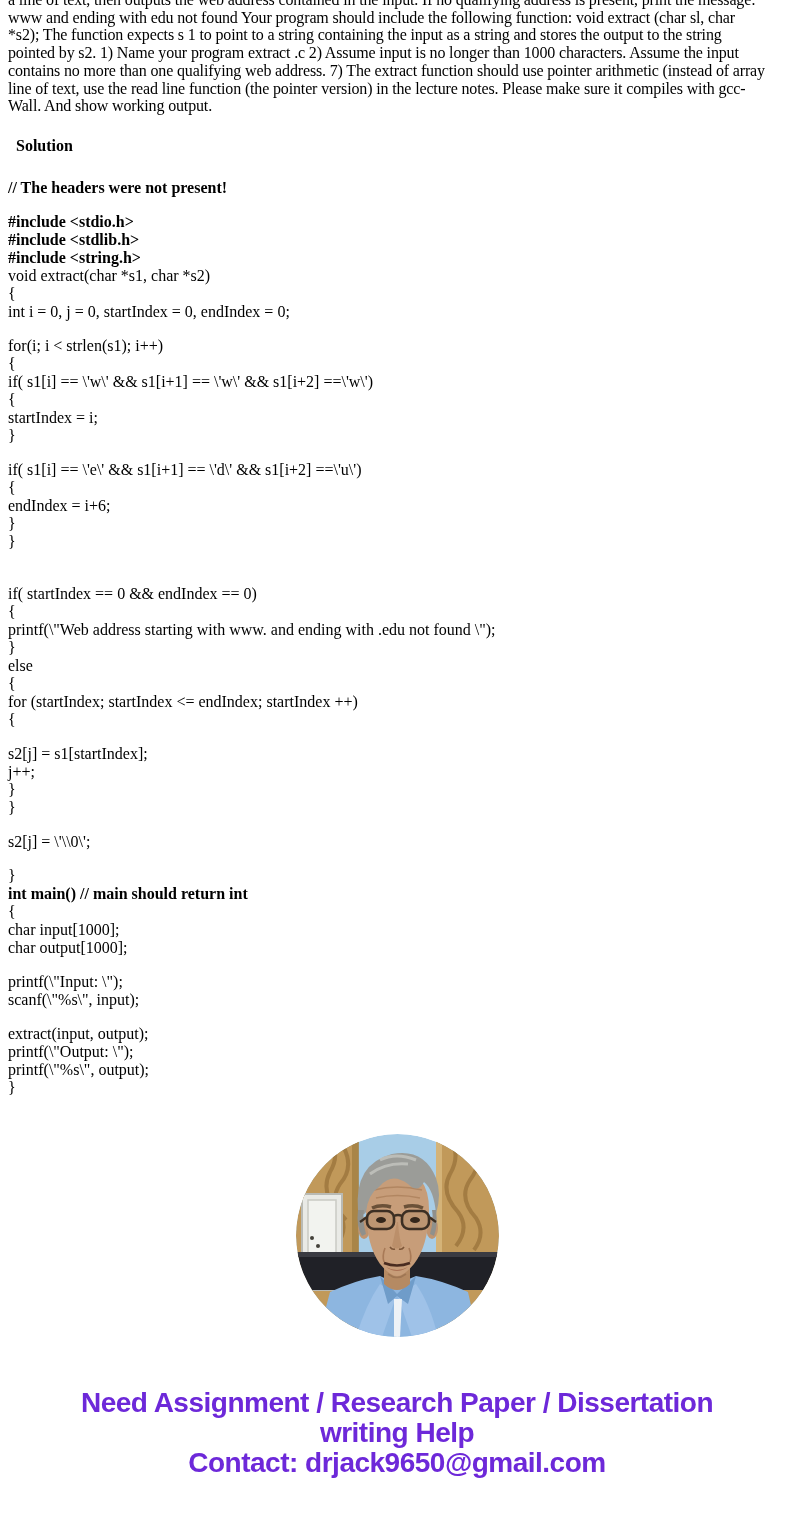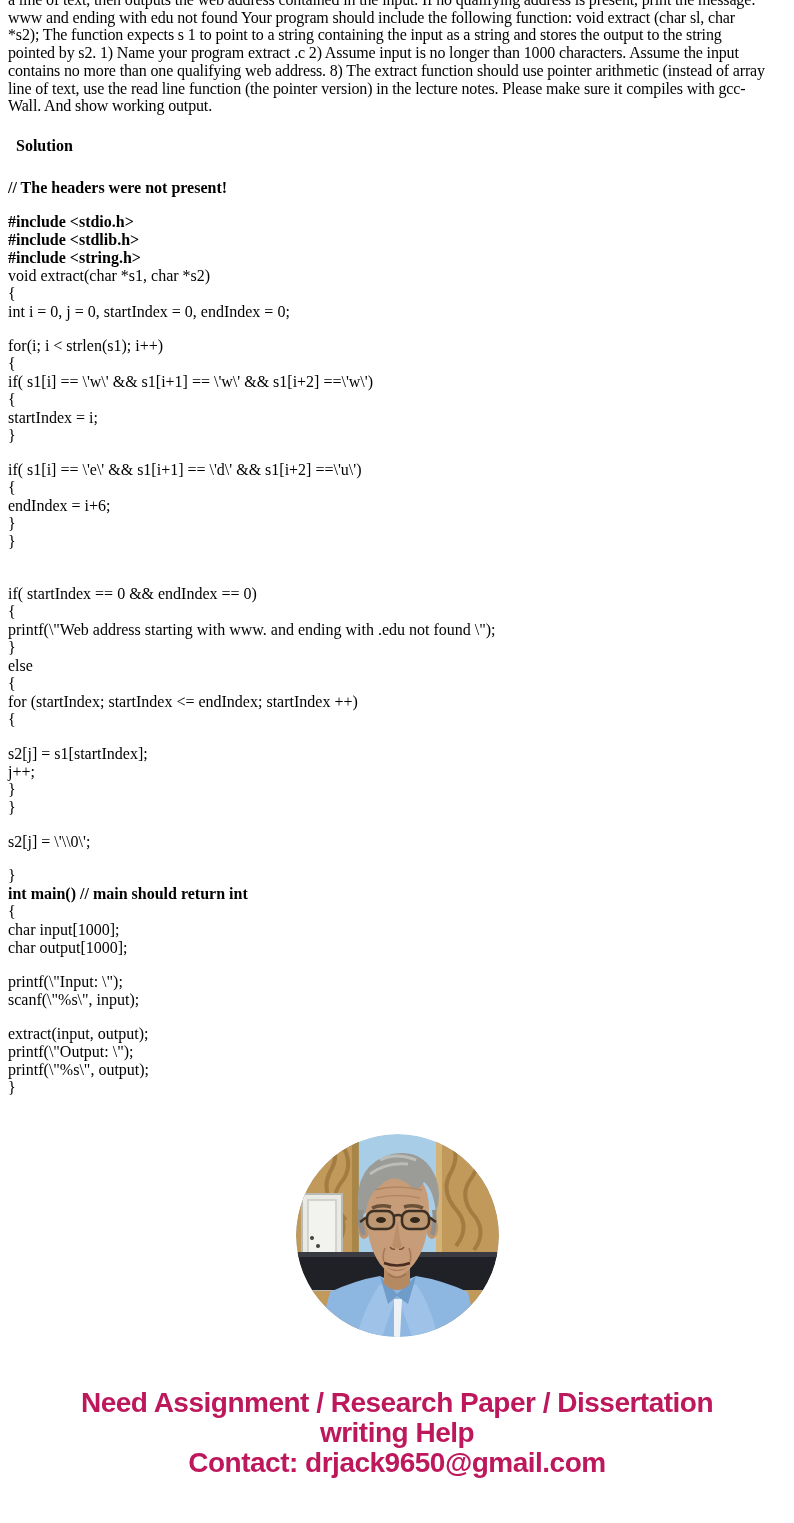--- a/index.html
+++ b/index.html
@@ -54,35 +54,35 @@
     overflow: hidden;
   }
   .avatar-wrap svg { display: block; }
   .footer {
     margin-top: 51px;
     text-align: center;
     font-family: "Liberation Sans", sans-serif;
     font-weight: 700;
     font-size: 28px;
     line-height: 30px;
-    color: #be185d;
+    color: #6d28d9;
     letter-spacing: -0.5px;
   }
 </style>
 </head>
 <body>
 
 <div class="page">
 
   <div class="intro">
       <div class="tline">a line of text, then outputs the web address contained in the input. If no qualifying address is present, print the message:</div>
       <div class="tline">www and ending with edu not found Your program should include the following function: void extract (char sl, char</div>
       <div class="tline">*s2); The function expects s 1 to point to a string containing the input as a string and stores the output to the string</div>
       <div class="tline">pointed by s2. 1) Name your program extract .c 2) Assume input is no longer than 1000 characters. Assume the input</div>
-      <div class="tline">contains no more than one qualifying web address. 8) The extract function should use pointer arithmetic (instead of array</div>
+      <div class="tline">contains no more than one qualifying web address. 7) The extract function should use pointer arithmetic (instead of array</div>
       <div class="tline">line of text, use the read line function (the pointer version) in the lecture notes. Please make sure it compiles with gcc-</div>
       <div class="tline">Wall. And show working output.</div>
     </div>
 
   <h2 class="solution">Solution</h2>
 
   <div class="code">
       <p class="codep"><b>// The headers were not present!</b></p>
       <p class="codep"><b>#include &lt;stdio.h&gt;</b><br><b>#include &lt;stdlib.h&gt;</b><br><b>#include &lt;string.h&gt;</b><br><span>void extract(char *s1, char *s2)</span><br><span>{</span><br><span>int i = 0, j = 0, startIndex = 0, endIndex = 0;</span></p>
       <p class="codep"><span>for(i; i &lt; strlen(s1); i++)</span><br><span>{</span><br><span>if( s1[i] == \'w\' &amp;&amp; s1[i+1] == \'w\' &amp;&amp; s1[i+2] ==\'w\')</span><br><span>{</span><br><span>startIndex = i;</span><br><span>}</span></p>

